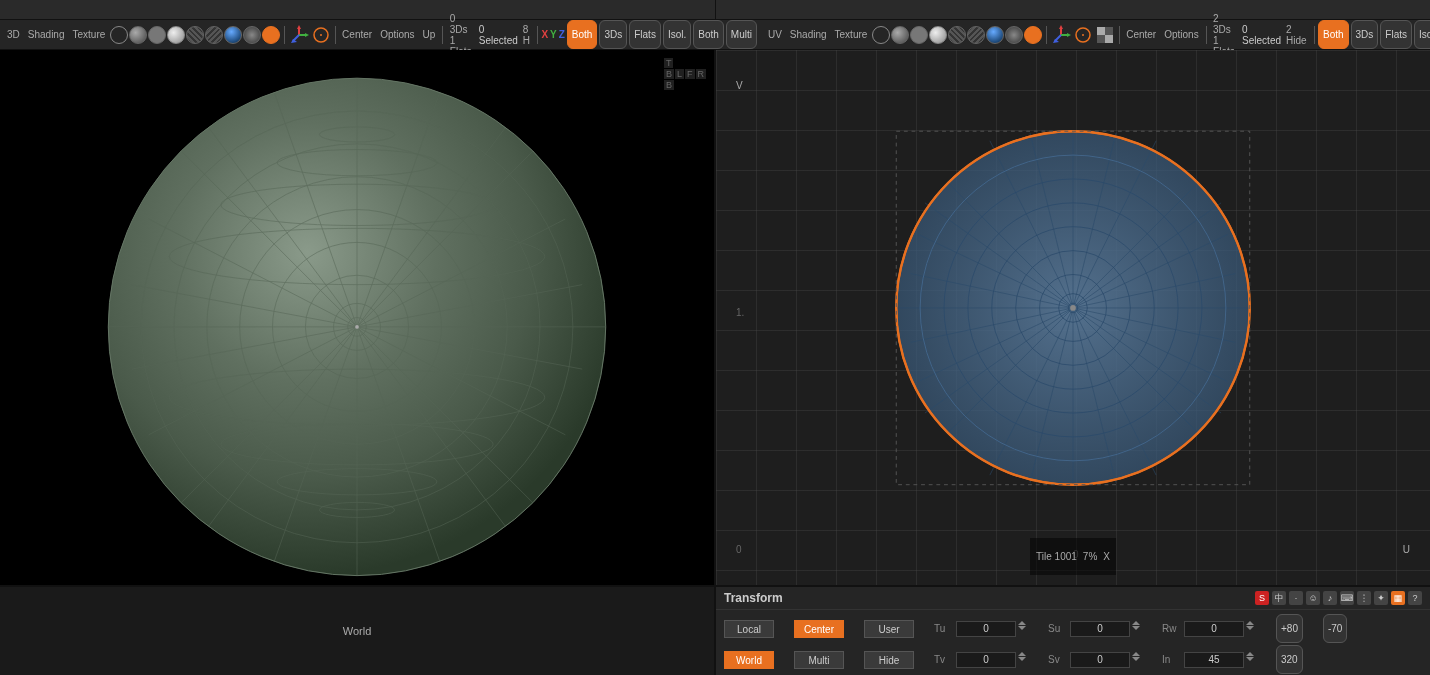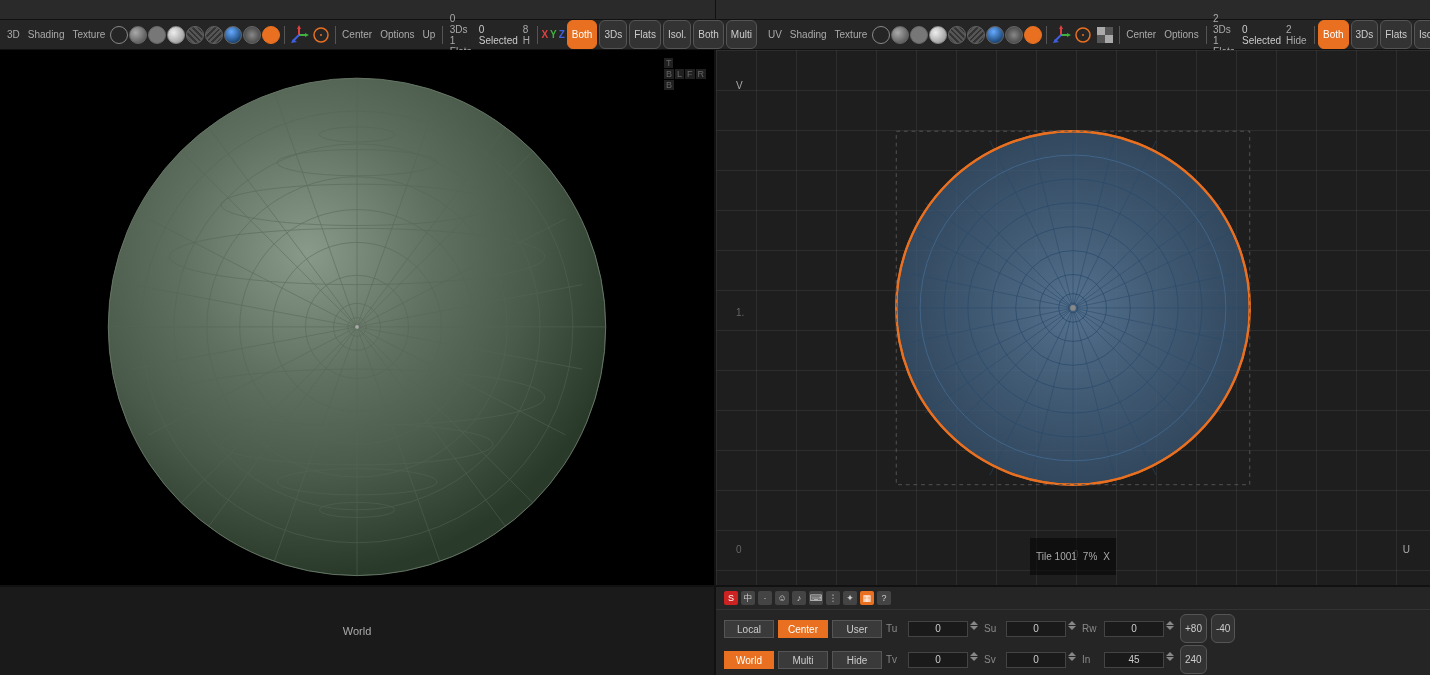--- a/index.html
+++ b/index.html
@@ -161,21 +161,21 @@
     .transform-rows {
       display: flex;
       flex-direction: column;
       gap: 2px;
       padding: 4px 8px;
     }
 
     .transform-row {
       display: flex;
       align-items: center;
-      gap: 4px;
+      gap: 20px;
     }
 
     .transform-mode-btn {
       width: 50px;
       height: 18px;
       background: #3a3a3a;
       border: 1px solid #555;
       color: #ccc;
       font-size: 10px;
       cursor: pointer;
@@ -630,20 +630,21 @@
   <div class="bottom-3d">
 
     <div style="display:flex;align-items:center;justify-content:center;height:100%;">
       <span style="font-size:11px;color:#aaa;">World</span>
     </div>
   </div>
 
   <div class="bottom-uv">
 
     <div class="transform-title-row">
+      <span class="transform-title">Transform</span>
 
       <div class="transform-icons">
         <span class="status-icon red-s">S</span>
         <span class="status-icon">中</span>
         <span class="status-icon">·</span>
         <span class="status-icon">☺</span>
         <span class="status-icon">♪</span>
         <span class="status-icon">⌨</span>
         <span class="status-icon">⋮</span>
         <span class="status-icon">✦</span>
@@ -680,21 +681,21 @@
         <div class="transform-field">
           <span class="transform-field-label">Rw</span>
           <input class="transform-field-val" type="text" value="0" style="">
           <div class="transform-arrows">
             <span class="arr-up"></span>
             <span class="arr-down"></span>
           </div>
         </div>
 
         <button class="toolbar-btn">+80</button>
-        <button class="toolbar-btn">-40</button>
+        <button class="toolbar-btn">-70</button>
       </div>
 
       <div class="transform-row">
         <button class="transform-mode-btn active-orange">World</button>
         <button class="transform-mode-btn">Multi</button>
         <button class="transform-mode-btn">Hide</button>
 
         <div class="transform-field">
           <span class="transform-field-label">Tv</span>
           <input class="transform-field-val" type="text" value="0" style="">
@@ -715,17 +716,17 @@
 
         <div class="transform-field">
           <span class="transform-field-label">In</span>
           <input class="transform-field-val" type="text" value="45" style="">
           <div class="transform-arrows">
             <span class="arr-up"></span>
             <span class="arr-down"></span>
           </div>
         </div>
 
-        <button class="toolbar-btn">240</button>
+        <button class="toolbar-btn">320</button>
       </div>
     </div>
   </div>
 </div>
 
 </body></html>

